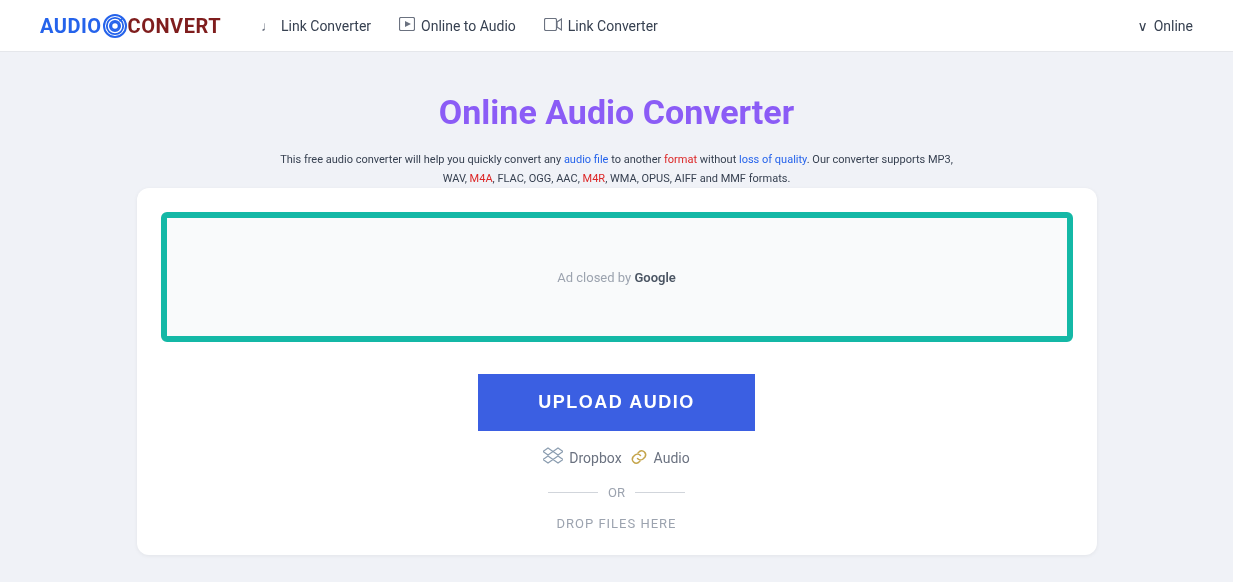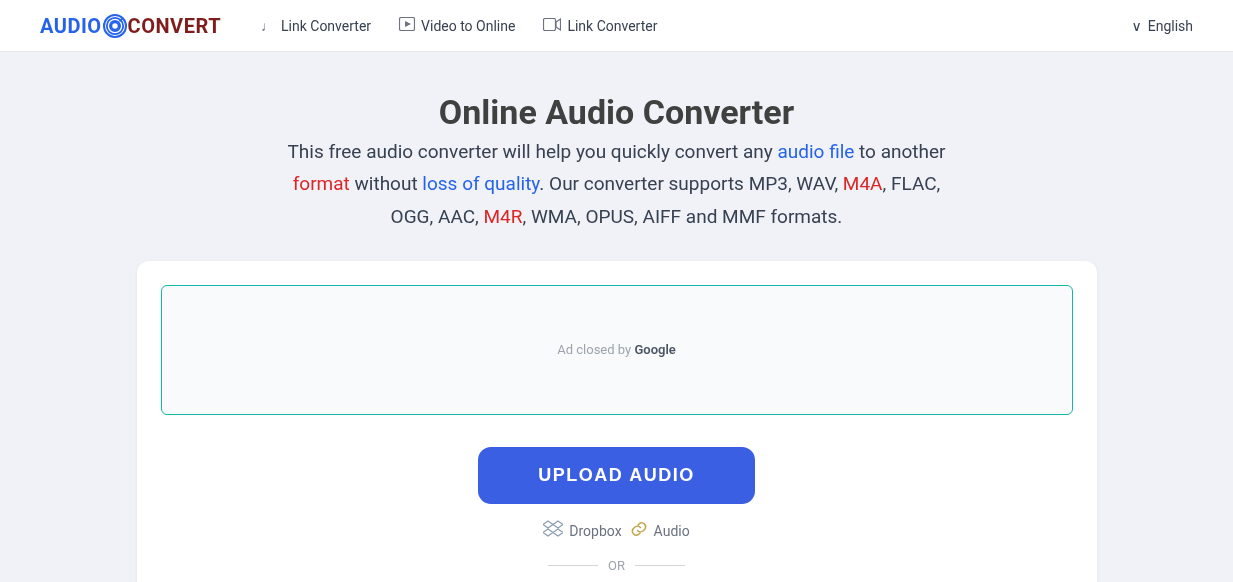--- a/index.html
+++ b/index.html
@@ -90,31 +90,30 @@
     
     .main {
       display: flex;
       flex-direction: column;
       align-items: center;
       padding: 40px 20px 20px;
     }
     .page-title {
       font-size: 34px;
       font-weight: 700;
-      color: #404040;
-      margin-bottom: 4px;
+      color: #8b5cf6;
+      margin-bottom: 19px;
       text-align: center;
     }
     .subtitle {
-      font-size: 19px;
+      font-size: 11px;
       color: #374151;
       text-align: center;
       line-height: 1.7;
       max-width: 680px;
-      margin-bottom: 28px;
     }
     .subtitle .highlight-blue { color: #2563eb; }
     .subtitle .highlight-red { color: #dc2626; }
 
     
     .upload-card {
       background: #ffffff;
       border-radius: 12px;
       width: 960px;
       min-height: 340px;
@@ -123,21 +122,21 @@
       align-items: center;
       justify-content: flex-start;
       padding: 24px;
       box-shadow: 0 1px 4px rgba(0,0,0,0.06);
     }
 
     
     .ad-area {
       width: 100%;
       background: #f9fafb;
-      border: 1px solid #14b8a6;
+      border: 6px solid #14b8a6;
       border-radius: 6px;
       height: 130px;
       display: flex;
       align-items: center;
       justify-content: center;
       margin-bottom: 32px;
     }
     .ad-text {
       font-size: 13px;
       color: #9ca3af;
@@ -152,21 +151,21 @@
       display: flex;
       flex-direction: column;
       align-items: center;
       gap: 16px;
       width: 100%;
     }
     .upload-btn {
       background: #3b5fe2;
       color: #ffffff;
       border: none;
-      border-radius: 13px;
+      border-radius: 0;
       padding: 18px 60px;
       font-size: 18px;
       font-weight: 700;
       letter-spacing: 1.5px;
       cursor: pointer;
       text-transform: uppercase;
       min-width: 230px;
     }
 
     .upload-links {
@@ -234,36 +233,36 @@
         <span class="nav-icon">♩</span>
         <span>Link Converter</span>
       </a>
       <a class="nav-link" href="#">
         <span class="nav-icon">
           <svg width="16" height="14" viewBox="0 0 16 14" fill="none" xmlns="http://www.w3.org/2000/svg">
             <rect x="0.5" y="0.5" width="15" height="13" rx="1.5" stroke="#6b7280" stroke-width="1.2" fill="none"></rect>
             <polygon points="6,4 12,7 6,10" fill="#6b7280"></polygon>
           </svg>
         </span>
-        <span>Video to Online</span>
+        <span>Online to Audio</span>
       </a>
       <a class="nav-link" href="#">
         <span class="nav-icon">
           <svg width="18" height="13" viewBox="0 0 18 13" fill="none" xmlns="http://www.w3.org/2000/svg">
             <rect x="0.5" y="0.5" width="12" height="12" rx="1.5" stroke="#6b7280" stroke-width="1.2" fill="none"></rect>
             <path d="M13 4l4.5-3v11L13 9V4z" stroke="#6b7280" stroke-width="1.2" fill="none"></path>
           </svg>
         </span>
         <span>Link Converter</span>
       </a>
     </nav>
   </div>
   <div class="header-right">
     <span>∨</span>
-    <span>English</span>
+    <span>Online</span>
   </div>
 </header>
 
 <main class="main">
   <h1 class="page-title">Online Audio Converter</h1>
   <p class="subtitle">
     This free audio converter will help you quickly convert any
     <span class="highlight-blue">audio file</span>
     to another
     <span class="highlight-red">format</span>

